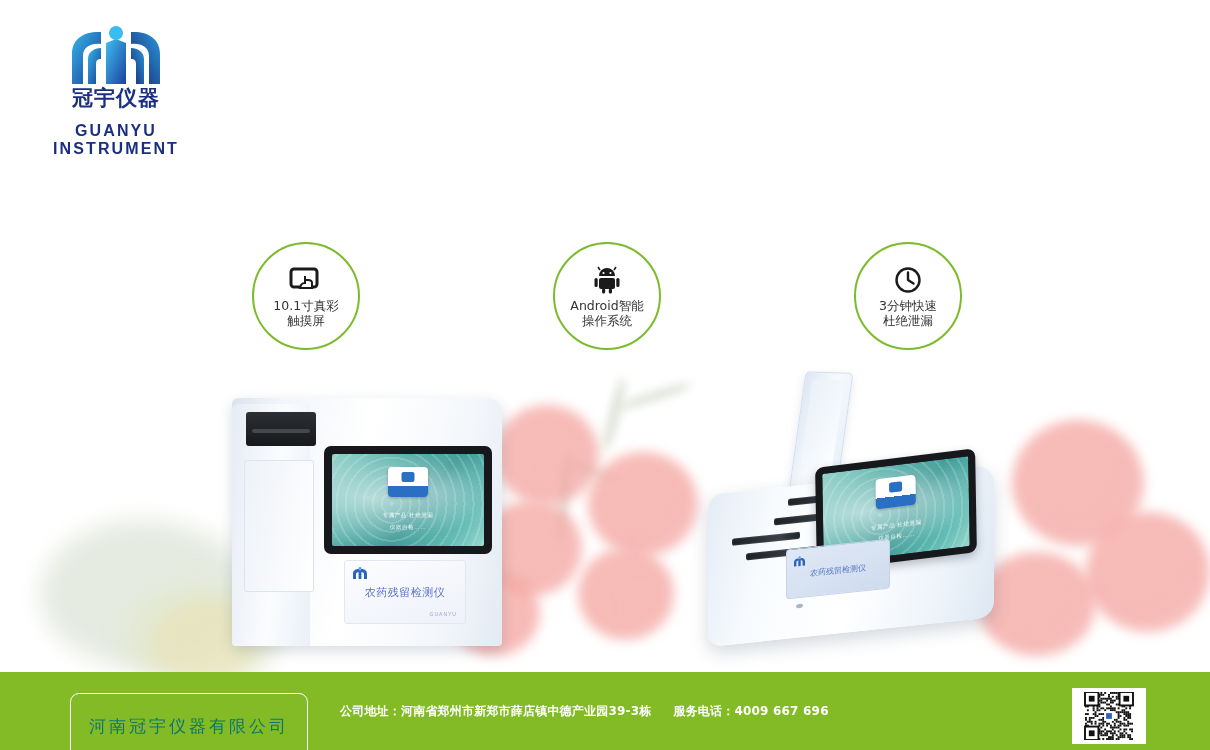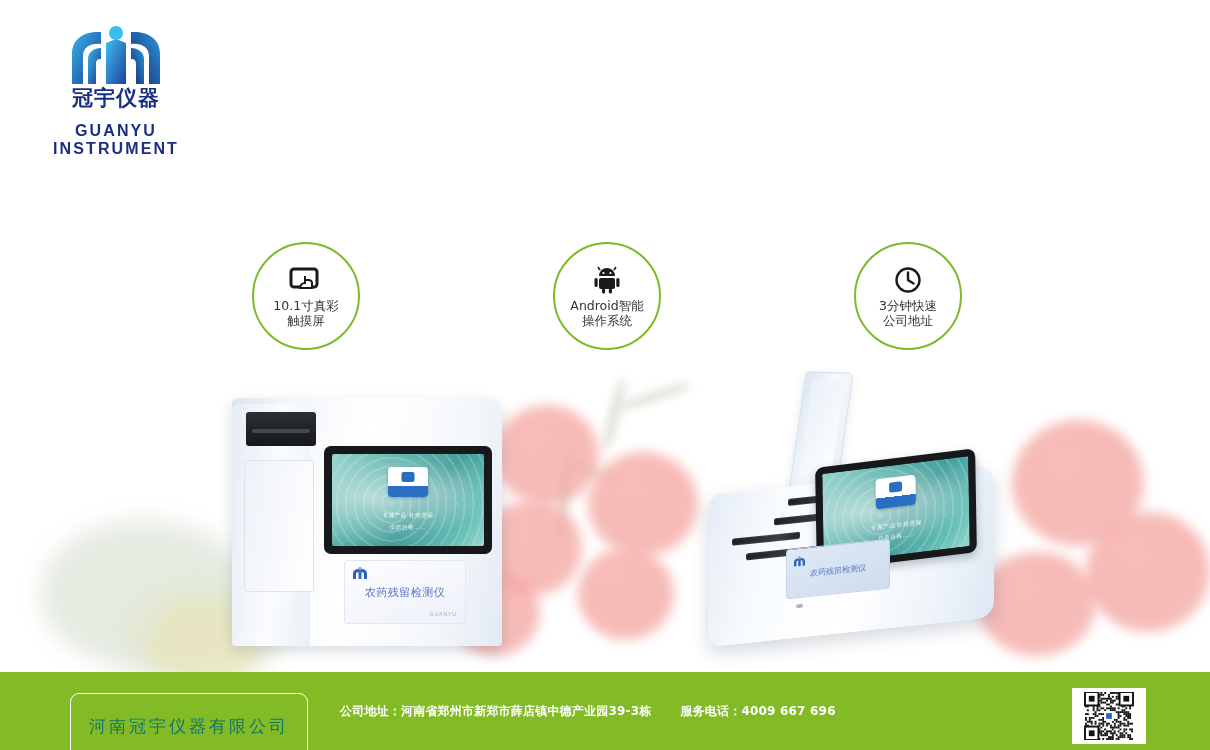--- a/index.html
+++ b/index.html
@@ -109,21 +109,21 @@
     font-size:8px;color:#5878bf;font-family:"DejaVu Sans","Liberation Sans",sans-serif;}
   .dr-dot{position:absolute;left:96px;top:232px;width:7px;height:4px;background:#aab6c6;border-radius:2px;transform:skewY(-6deg);}
 
   
   .footer{position:absolute;left:0;top:672px;width:1210px;height:78px;background:#83bb26;}
   .company-box{position:absolute;left:70px;top:693px;padding:21px 18px;border:1.6px solid #fff;
     border-radius:9px;color:#0f766e;font-size:17px;letter-spacing:3px;
     font-family:"DejaVu Sans","Liberation Sans",sans-serif;font-weight:500;}
   .contact{position:absolute;left:340px;top:703px;color:#fff;font-size:12px;font-weight:bold;
     letter-spacing:.2px;font-family:"DejaVu Sans","Liberation Sans",sans-serif;
-    display:flex;gap:29px;align-items:center;white-space:nowrap;}
+    display:flex;gap:22px;align-items:center;white-space:nowrap;}
   .qr{position:absolute;left:1072px;top:688px;width:74px;height:56px;background:#fff;padding:4px;box-sizing:border-box;}
   .qr-inner{width:100%;height:100%;position:relative;background:#fff;}
 </style>
 </head>
 <body>
 
 <div class="page">
 
   <div class="bg-produce">
     <div class="veg-left" style="left:40px;top:520px;width:210px;height:150px;background:rgba(222,228,216,.75);"></div>
@@ -205,21 +205,21 @@
     </div>
 
     <div class="feature">
       <div class="f-icon">
         <svg width="28" height="28" viewBox="0 0 28 28">
           <circle cx="14" cy="14" r="11.5" fill="none" stroke="#1b1b1b" stroke-width="2.4"></circle>
           <path d="M14 6.5 V14 l5.5 3.5" fill="none" stroke="#1b1b1b" stroke-width="2.4" stroke-linecap="round" stroke-linejoin="round"></path>
         </svg>
       </div>
       <div class="f-label">3分钟快速
-公司地址</div>
+杜绝泄漏</div>
     </div>
 
 
 
   </div>
 
   <div class="device-left">
     <div class="dl-body"></div>
     <div class="dl-left-col"></div>
     <div class="dl-printer"></div>

